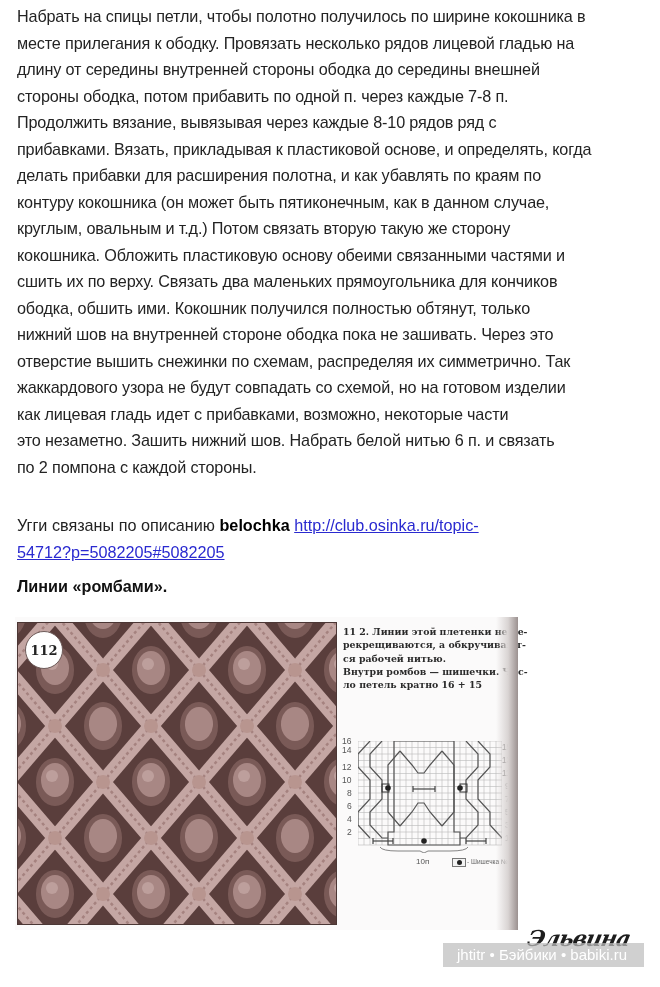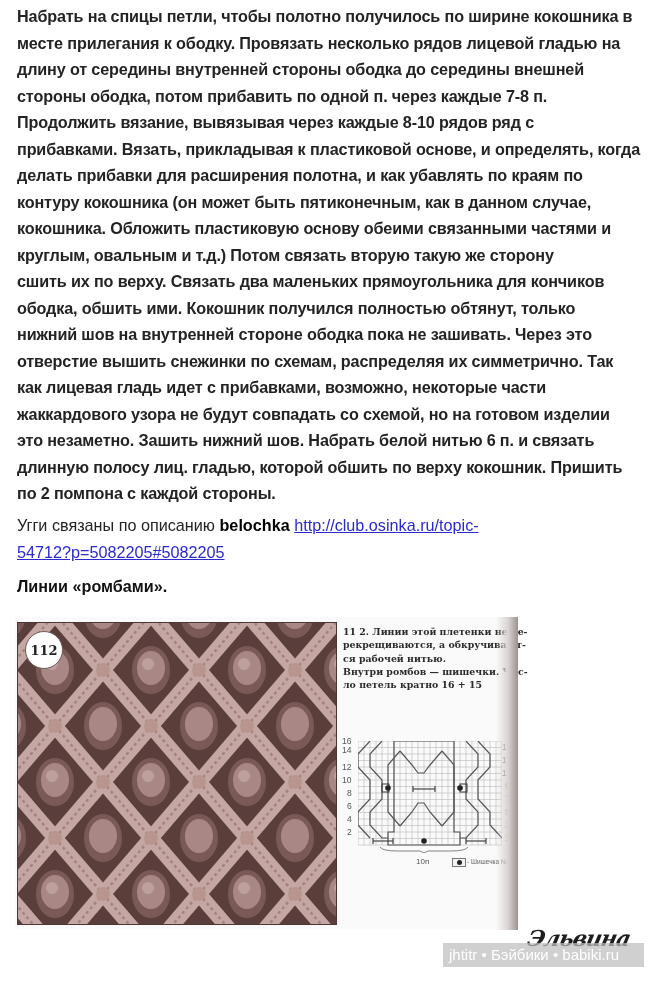--- a/index.html
+++ b/index.html
@@ -4,21 +4,21 @@
 <style>
   html, body { margin: 0; padding: 0; }
   body {
     width: 660px; height: 987px; background: #ffffff; position: relative; overflow: hidden;
     font-family: "Liberation Sans", "DejaVu Sans", sans-serif; color: #222;
   }
   .para {
     position: absolute; left: 17px; top: 3px; width: 630px;
     font-size: 16.2px; line-height: 26.5px; color: #232323; letter-spacing: -0.15px;
   }
-  .para .line { display: block; white-space: nowrap; font-weight: bold; }
+  .para .line { display: block; white-space: nowrap; }
   .credit {
     position: absolute; left: 17px; top: 512px; width: 630px;
     font-size: 16.2px; line-height: 27px; color: #232323;
   }
   .credit .author { font-weight: bold; color: #000000; }
   .credit a { color: #2a2ad0; text-decoration: underline; }
   .heading {
     position: absolute; left: 17px; top: 577px; font-size: 16.2px; font-weight: bold; color: #111;
   }
   .scan {
@@ -51,45 +51,44 @@
   }
   .chart .span-label { position:absolute; font-size:8px; color:#555; }
   .chart .legend { position:absolute; font-size:6.5px; color:#666; }
   .signature {
     position: absolute; left: 528px; top: 925px; font-family: "DejaVu Serif", serif; font-style: italic;
     font-weight: bold; font-size: 22px; color: #1d1d1d; letter-spacing: -1px; transform: skewX(-12deg);
   }
   .watermark {
     position: absolute; left: 443px; top: 943px; width: 201px; height: 24px;
     background: rgba(190,190,190,0.72);
-    color: #ffffff; font-size: 15px; line-height: 24px; padding-left: 6px; box-sizing: border-box; white-space: nowrap;
+    color: #ffffff; font-size: 15px; line-height: 24px; padding-left: 14px; box-sizing: border-box; white-space: nowrap;
   }
 </style>
 </head>
 <body>
 
 <div class="para" id="para">
     <span class="line">Набрать на спицы петли, чтобы полотно получилось по ширине кокошника в</span>
     <span class="line">месте прилегания к ободку. Провязать несколько рядов лицевой гладью на</span>
     <span class="line">длину от середины внутренней стороны ободка до середины внешней</span>
     <span class="line">стороны ободка, потом прибавить по одной п. через каждые 7-8 п.</span>
     <span class="line">Продолжить вязание, вывязывая через каждые 8-10  рядов ряд с</span>
     <span class="line">прибавками. Вязать, прикладывая к пластиковой основе, и определять, когда</span>
     <span class="line">делать прибавки для расширения полотна, и как убавлять по краям по</span>
     <span class="line">контуру кокошника (он может быть пятиконечным, как в данном случае,</span>
+    <span class="line">круглым, овальным и т.д.) Потом связать вторую такую же сторону</span>
     <span class="line">кокошника. Обложить пластиковую основу обеими связанными частями и</span>
-    <span class="line">круглым, овальным и т.д.) Потом связать вторую такую же сторону</span>
     <span class="line">сшить их по верху. Связать два маленьких прямоугольника для кончиков</span>
     <span class="line">ободка, обшить ими. Кокошник получился полностью обтянут, только</span>
     <span class="line">нижний шов на внутренней стороне ободка пока не зашивать. Через это</span>
     <span class="line">отверстие вышить снежинки по схемам, распределяя их симметрично. Так</span>
+    <span class="line">жаккардового узора не будут совпадать со схемой, но на готовом изделии</span>
     <span class="line">как лицевая гладь идет с прибавками, возможно, некоторые части</span>
-    <span class="line">жаккардового узора не будут совпадать со схемой, но на готовом изделии</span>
     <span class="line">это незаметно. Зашить нижний шов. Набрать белой нитью 6 п. и связать</span>
-    <span class="line">длинную полосу лиц. гладью, которой обшить по верху кокошник. Пришить</span>
     <span class="line">по 2 помпона с каждой стороны.</span>
   </div>
 
 <div class="credit">
   <span>Угги связаны по описанию </span><span class="author">belochka</span>
   <a><span>http://club.osinka.ru/topic-</span><br><span>54712?p=5082205#5082205</span></a>
 </div>
 
 <div class="heading">Линии «ромбами».</div>
 

